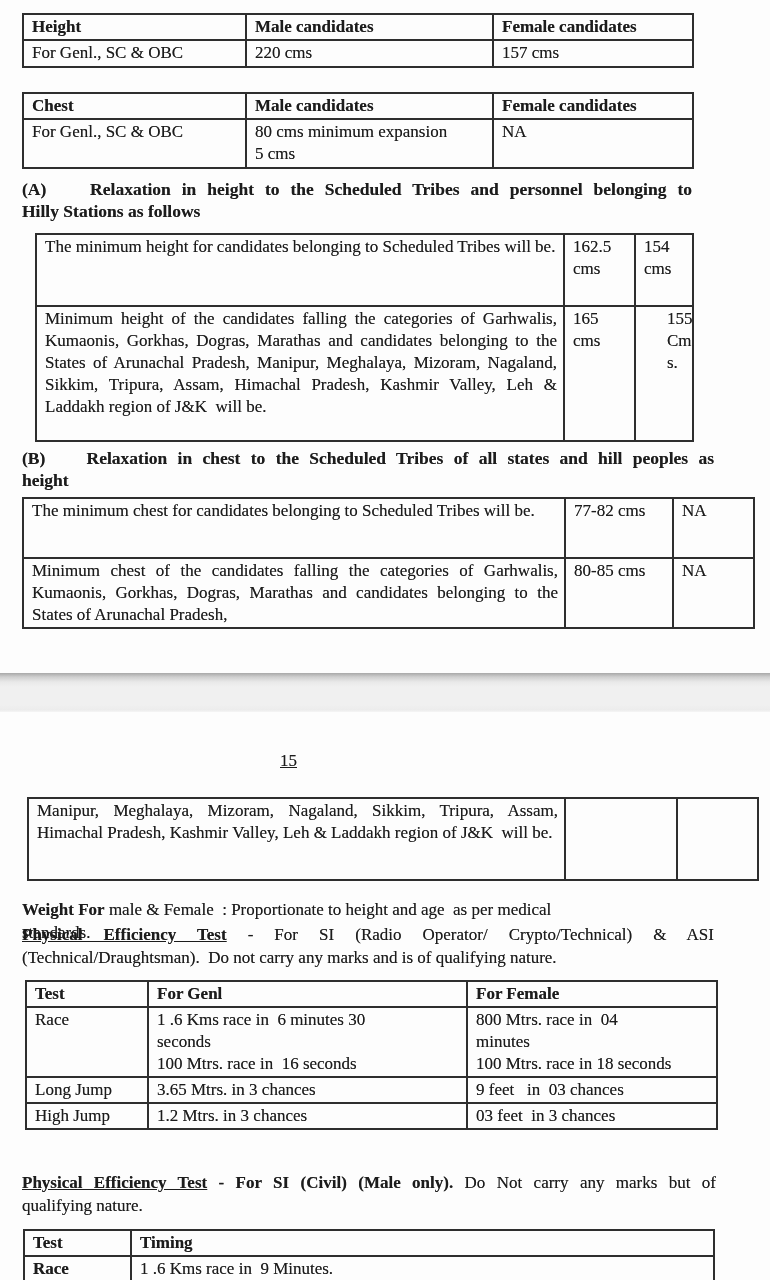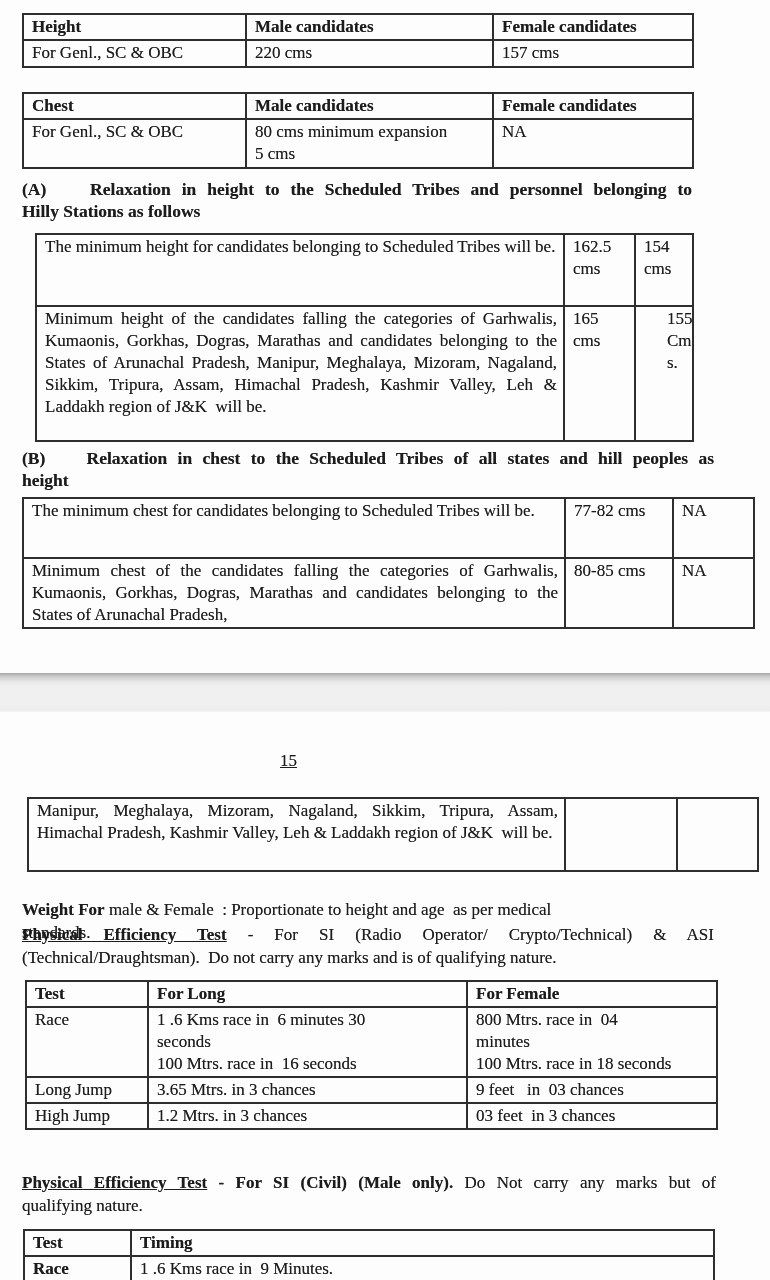--- a/index.html
+++ b/index.html
@@ -146,21 +146,21 @@
 
   <div class="abs pagenum" style="left:280px;top:751px;text-decoration:underline;">15</div>
 
   <table class="abs" style="left:27px;top:797px;width:730px;">
     <colgroup>
         <col style="width:537px">
         <col style="width:112px">
         <col style="width:81px">
       </colgroup>
     <tbody>
-        <tr style="height:73px;">
+        <tr style="height:82px;">
       <td class="just">Manipur, Meghalaya, Mizoram, Nagaland, Sikkim, Tripura, Assam, Himachal Pradesh, Kashmir Valley, Leh &amp; Laddakh region of J&amp;K&nbsp; will be.</td>
       <td></td>
       <td></td>
     </tr>
   </tbody>
     </table>
 
   <div class="abs note" style="left:22px;top:875px;width:660px;">
     <span class="b">Weight For</span><span> male &amp; Female&nbsp; : Proportionate to height and age&nbsp; as per medical
 standards.</span>
@@ -175,21 +175,21 @@
 
   <table class="abs" style="left:25px;top:980px;width:691px;">
     <colgroup>
         <col style="width:122px">
         <col style="width:319px">
         <col style="width:250px">
       </colgroup>
     <tbody>
         <tr style="height:23px;">
       <th>Test</th>
-      <th>For Long</th>
+      <th>For Genl</th>
       <th>For Female</th>
     </tr>
     <tr style="height:70px;">
       <td>Race</td>
       <td class="pre">1 .6 Kms race in&nbsp; 6 minutes 30
 seconds
 100 Mtrs. race in&nbsp; 16 seconds</td>
       <td class="pre">800 Mtrs. race in&nbsp; 04
 minutes
 100 Mtrs. race in 18 seconds</td>

